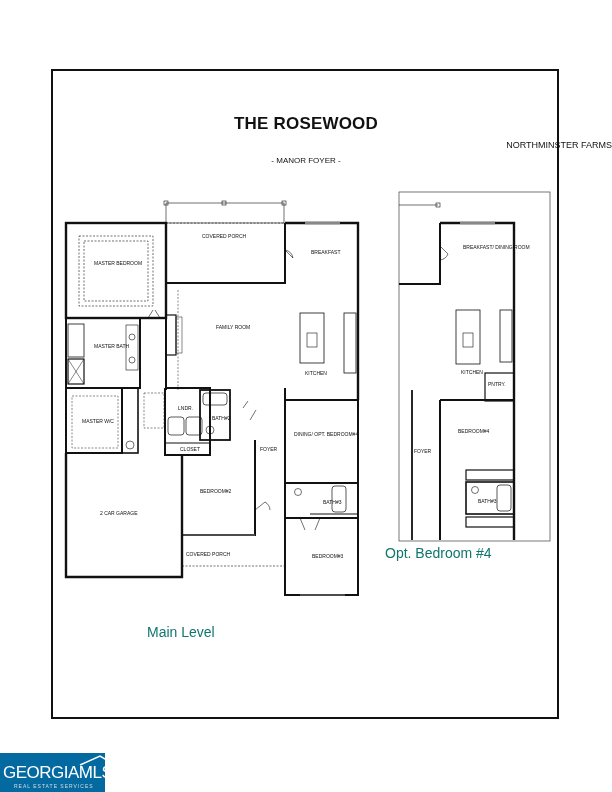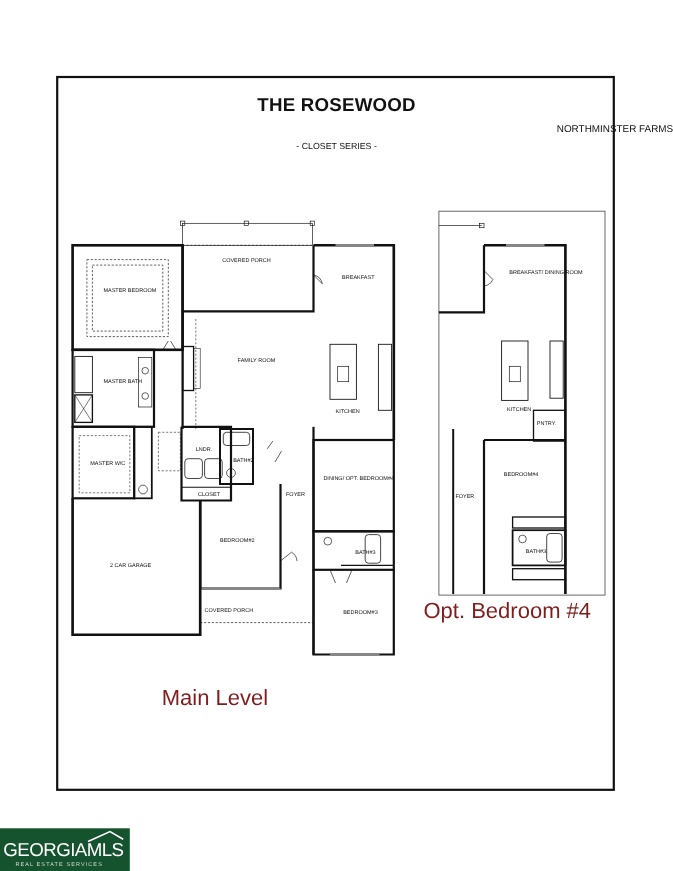--- a/index.html
+++ b/index.html
@@ -1,38 +1,38 @@
 <!DOCTYPE html>
 <html><head>
 <meta charset="utf-8">
 <style>
   html, body { margin: 0; padding: 0; background: #ffffff; }
   body { width: 612px; height: 792px; position: relative; overflow: hidden; font-family: "Liberation Sans", sans-serif; }
   .frame { position: absolute; left: 51px; top: 69px; width: 508px; height: 650px; border: 2px solid #111; box-sizing: border-box; }
-  .title { position: absolute; left: 0; width: 612px; text-align: center; color: #111; }
+  .title { position: absolute; left: 0; width: 612px; text-align: center; color: #111; margin-top: 28px; }
   .t1 { top: 86px; font-size: 17px; font-weight: bold; letter-spacing: 0.2px; }
   .t2 { top: 112px; font-size: 9px; text-align: right; }
   .t3 { top: 128px; font-size: 8px; }
   .plan { position: absolute; left: 0; top: 0; width: 612px; height: 792px; }
   .plan text { font-family: "Liberation Sans", sans-serif; font-size: 5px; fill: #111; }
-  .lbl-big { position: absolute; font-size: 20px; color: #7f1d1d; }
+  .lbl-big { position: absolute; font-size: 14px; color: #0f766e; }
   .main-level { left: 147px; top: 624px; }
   .opt-bed { left: 385px; top: 545px; }
-  .logo { position: absolute; left: 0; top: 753px; width: 118px; height: 39px; background: #14532d; color: #fff; }
+  .logo { position: absolute; left: 0; top: 753px; width: 105px; height: 39px; background: #0369a1; color: #fff; }
   .logo .name { position: absolute; left: 3px; top: 10px; font-size: 17px; letter-spacing: -0.5px; }
   .logo .sub { position: absolute; left: 14px; top: 30px; font-size: 5px; letter-spacing: 1px; color: #ddd; }
   .logo .roof { position: absolute; left: 78px; top: 1px; }
 </style>
 </head>
 <body>
 
 <div class="frame"></div>
 <div class="title t1">THE ROSEWOOD</div>
 <div class="title t2">NORTHMINSTER FARMS</div>
-<div class="title t3">- CLOSET SERIES -</div>
+<div class="title t3">- MANOR FOYER -</div>
 
 <svg class="plan" viewBox="0 0 612 792" xmlns="http://www.w3.org/2000/svg">
   <g stroke="#111" fill="none">
 
     <rect x="166" y="203" width="118" height="20" stroke-width="0.6"></rect>
     <line x1="166" y1="223" x2="284" y2="223" stroke-dasharray="2,1.5" stroke-width="0.6"></line>
     <rect x="164" y="201" width="4" height="4" stroke-width="0.6"></rect>
     <rect x="222" y="201" width="4" height="4" stroke-width="0.6"></rect>
     <rect x="282" y="201" width="4" height="4" stroke-width="0.6"></rect>
 

